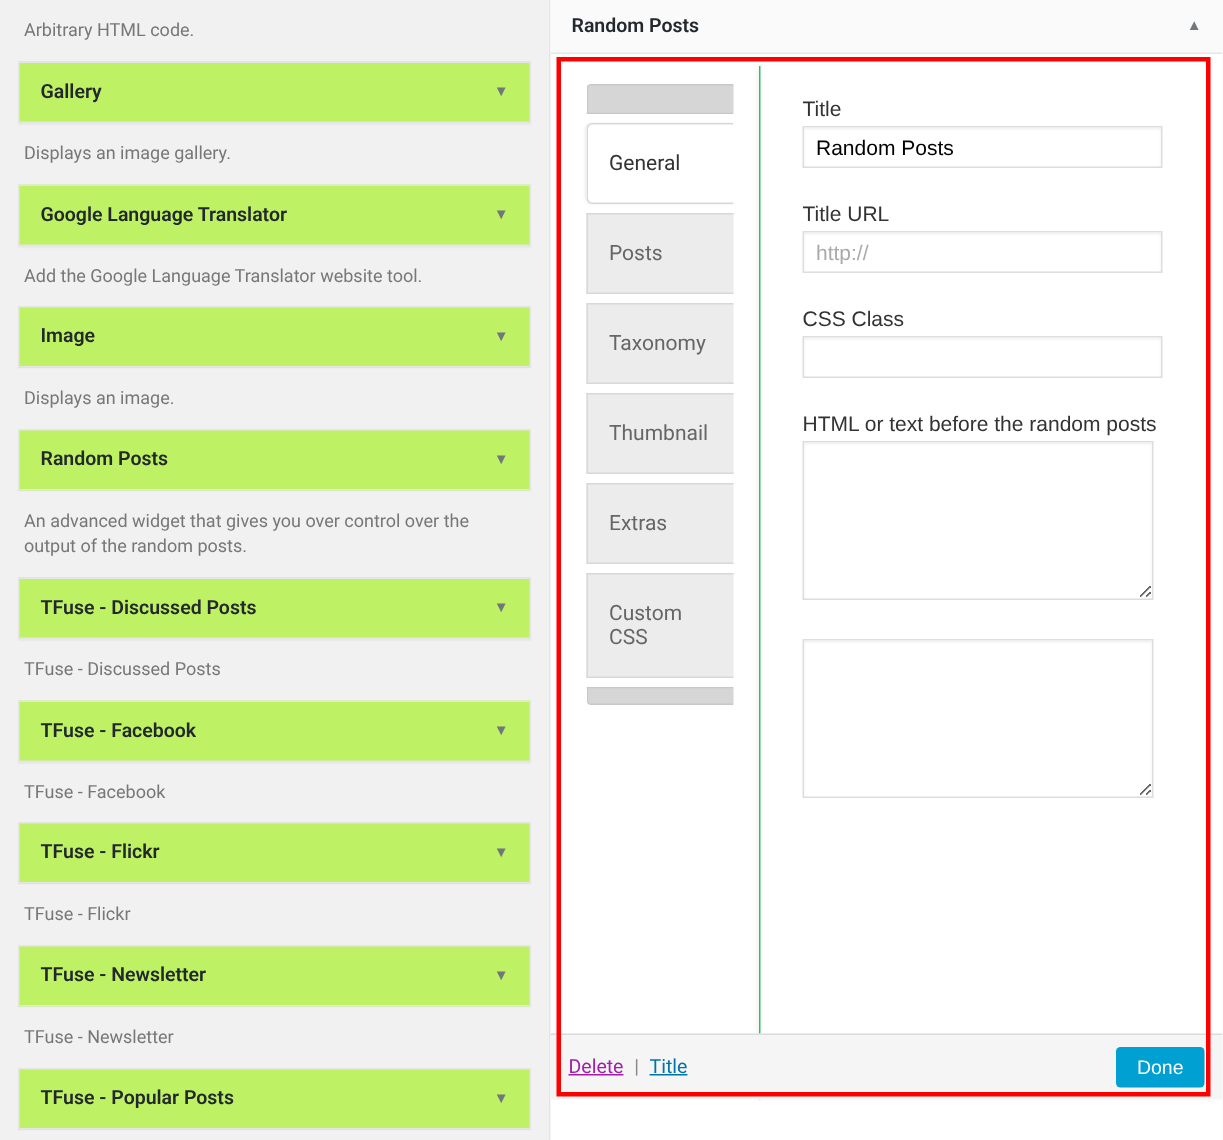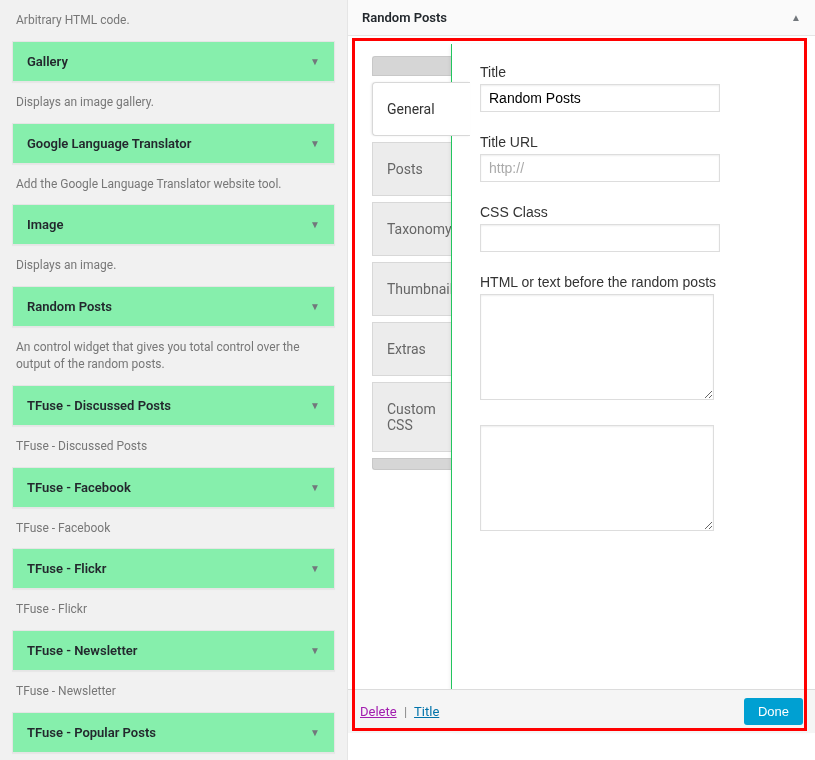--- a/index.html
+++ b/index.html
@@ -12,32 +12,32 @@
       height: 760px;
       overflow: hidden;
       position: relative;
     }
     .container {
       display: flex;
       width: 100%;
       height: 100%;
     }
     .sidebar {
-      width: 347px;
+      width: 382px;
       background: #f1f1f1;
       padding: 0 12px;
     }
     .widget-desc {
       font-size: 12px;
       color: #777;
       padding: 12px 4px;
       line-height: 1.4;
     }
     .widget-item {
-      background: #86efac;
+      background: #bef264;
       border: 1px solid #e5e5e5;
       box-shadow: 0 1px 1px rgba(0,0,0,0.04);
       padding: 12px 14px;
       margin-bottom: 0px;
       display: flex;
       justify-content: space-between;
       align-items: center;
       cursor: pointer;
     }
     .widget-item .title {
@@ -85,21 +85,21 @@
       border: 3px solid red;
       pointer-events: none;
       z-index: 10;
     }
     .inner-grid {
       display: flex;
       height: 100%;
       padding-top: 8px;
     }
     .tabs-col {
-      width: 104px;
+      width: 140px;
       padding: 12px;
       padding-left: 0;
     }
     .tab-decor {
       height: 20px;
       background: #d6d6d6;
       border: 1px solid #c8c8c8;
       border-right: none;
       margin-left: 24px;
       width: 98px;
@@ -236,21 +236,21 @@
     <div class="widget-desc">Add the Google Language Translator website tool.</div>
     <div class="widget-item">
       <span class="title">Image</span>
       <span class="caret">▼</span>
     </div>
     <div class="widget-desc">Displays an image.</div>
     <div class="widget-item">
       <span class="title">Random Posts</span>
       <span class="caret">▼</span>
     </div>
-    <div class="widget-desc">An control widget that gives you total control over the output of the random posts.</div>
+    <div class="widget-desc">An advanced widget that gives you over control over the output of the random posts.</div>
     <div class="widget-item">
       <span class="title">TFuse - Discussed Posts</span>
       <span class="caret">▼</span>
     </div>
     <div class="widget-desc">TFuse - Discussed Posts</div>
     <div class="widget-item">
       <span class="title">TFuse - Facebook</span>
       <span class="caret">▼</span>
     </div>
     <div class="widget-desc">TFuse - Facebook</div>

